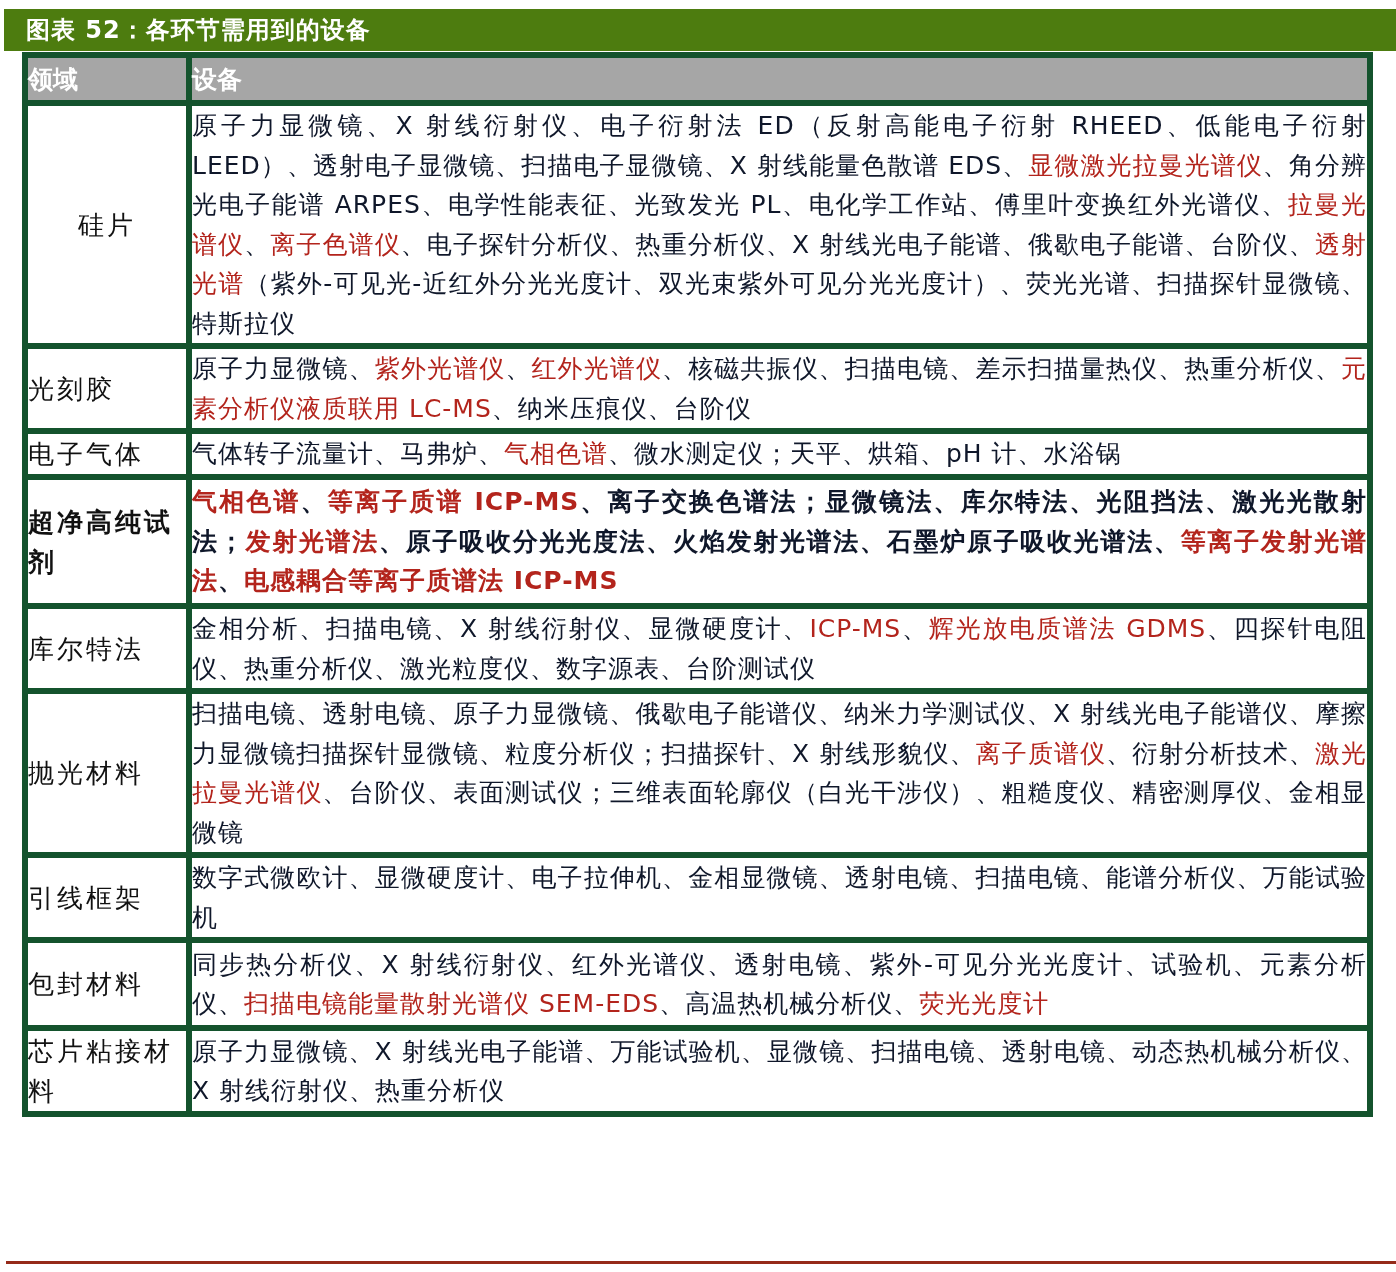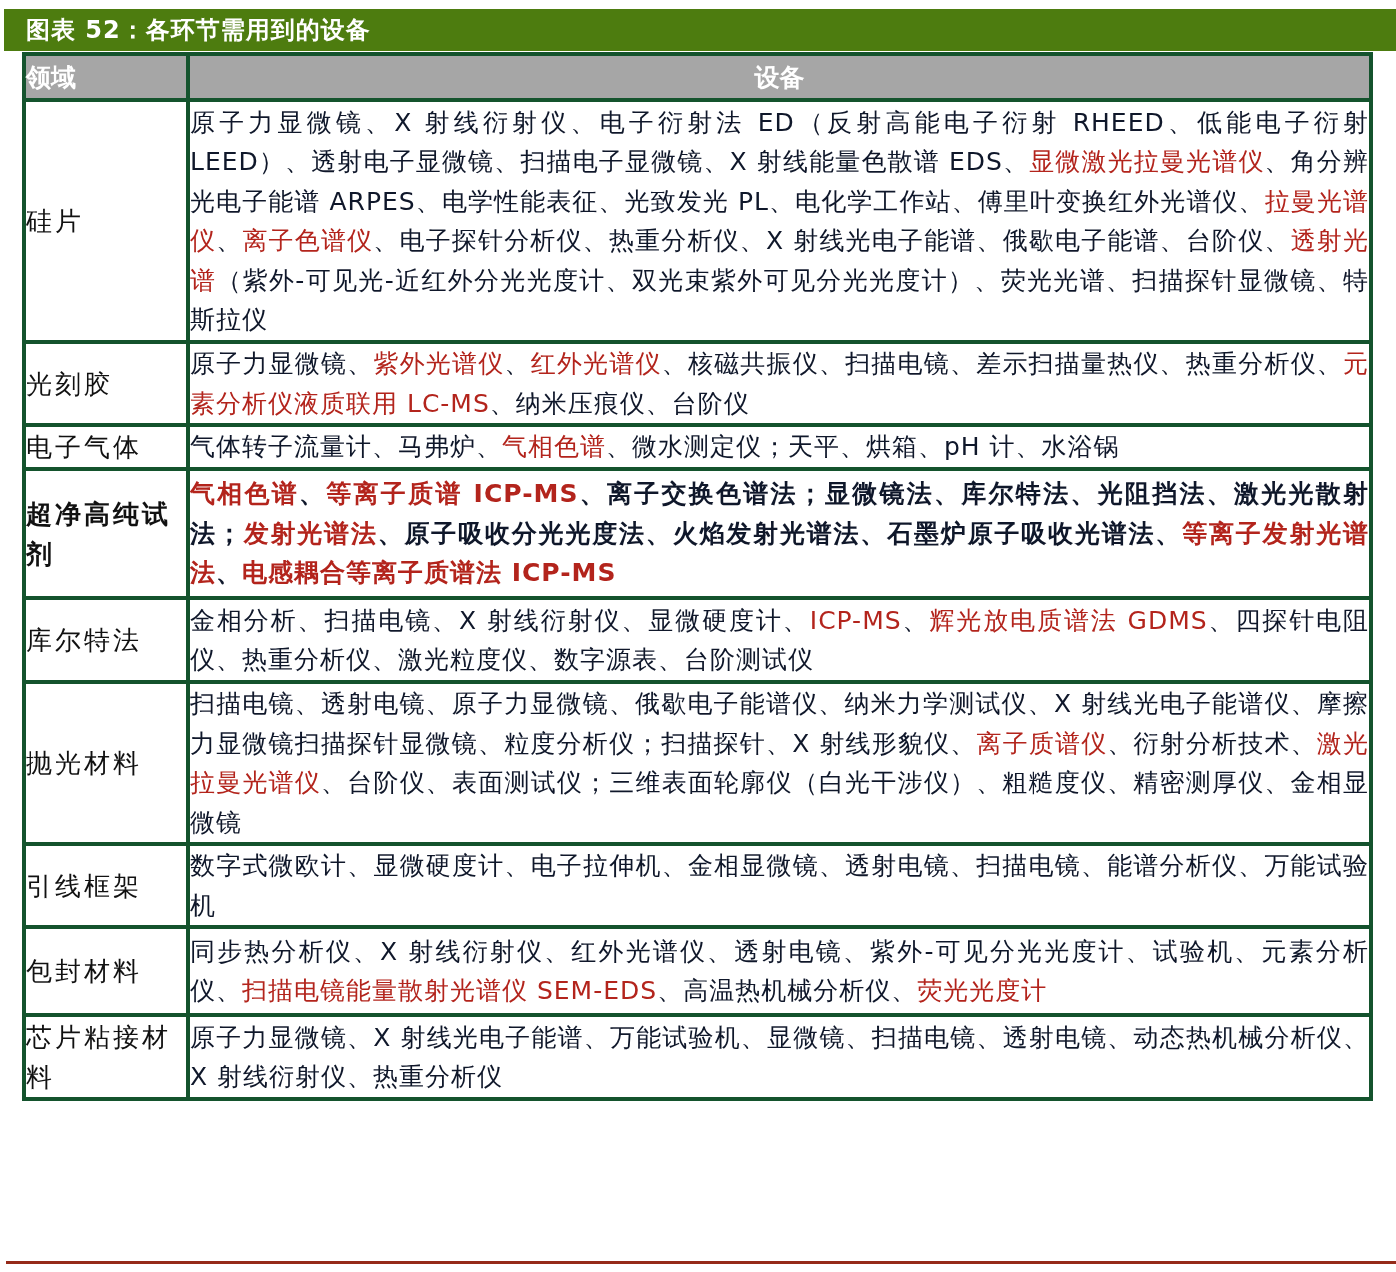--- a/index.html
+++ b/index.html
@@ -4,28 +4,28 @@
 <style>
   html, body { margin: 0; padding: 0; background: #ffffff; }
   body { width: 1396px; height: 1272px; position: relative; overflow: hidden;
          font-family: "DejaVu Sans", "Liberation Sans", sans-serif; color: #111; }
   .title-bar { position: absolute; left: 4px; top: 9px; width: 1392px; height: 42px;
                background: #4d7c0f; color: #ffffff; }
   .title-bar .title { position: absolute; left: 22px; top: 6px; font-size: 24px;
                       font-weight: bold; letter-spacing: 1px; line-height: 30px; white-space: nowrap; }
   table.grid { position: absolute; left: 22px; top: 52px; width: 1351px;
                border-collapse: collapse; table-layout: fixed; }
-  table.grid td, table.grid th { border: 4px solid #14532d; vertical-align: middle; padding: 0; }
+  table.grid td, table.grid th { border: 6px solid #14532d; vertical-align: middle; padding: 0; }
   table.grid col.c1 { width: 164px; }
   table.grid th { background: #a6a6a6; color: #ffffff; font-size: 25px; font-weight: bold;
                   height: 42px; }
   th.h-domain { text-align: left; padding-left: 16px; }
-  th.h-equip { text-align: center; }
+  th.h-equip { text-align: left; }
   td.domain { font-size: 26px; padding-left: 14px; padding-right: 6px; line-height: 40px; letter-spacing: 3px; }
-  td.domain.center { padding-left: 0; }
+  td.domain.center { text-align: center; padding-left: 0; }
   td.equip { font-size: 25px; line-height: 39.5px; padding: 0 12px 0 18px; text-align: justify;
              letter-spacing: 1px; }
   .seg-red { color: #b3241c; }
   .seg-black { color: #0f172a; }
   .bottom-line { position: absolute; left: 6px; top: 1261px; width: 1390px; height: 3px; background: #952a19; }
 </style>
 </head>
 <body>
 
 <div class="title-bar">

